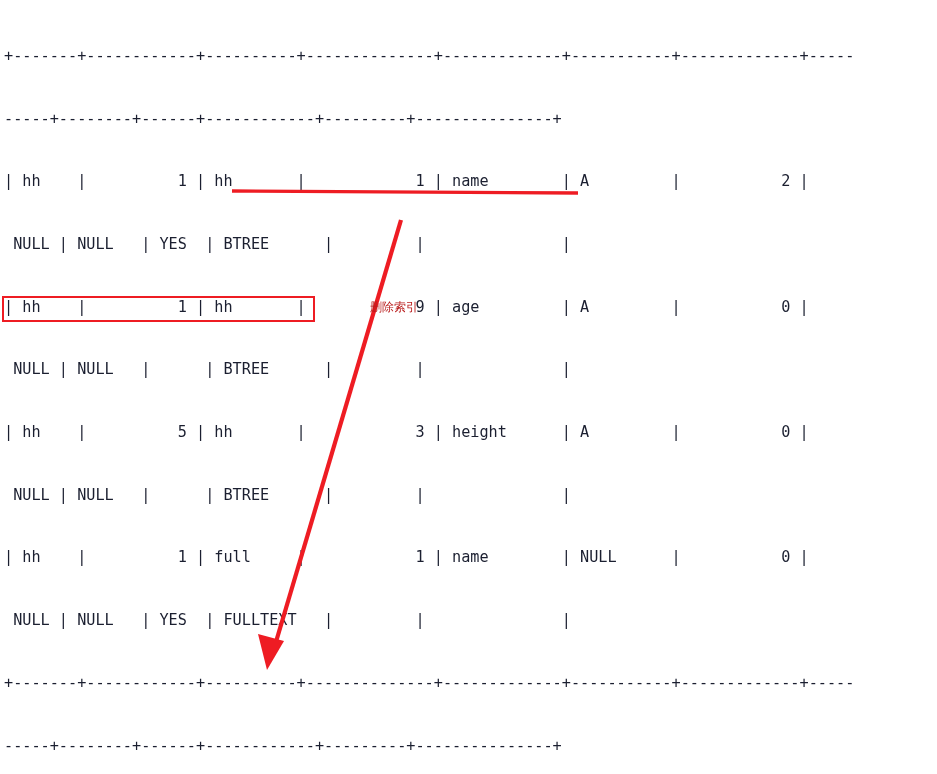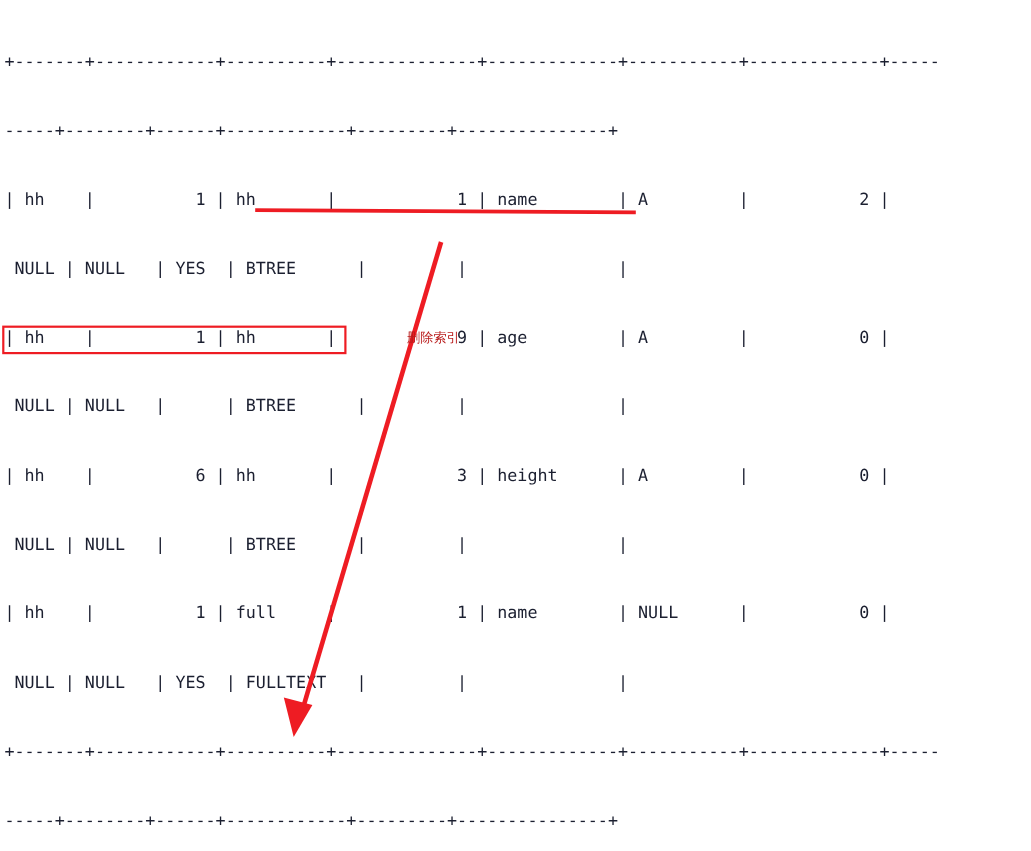--- a/index.html
+++ b/index.html
@@ -59,21 +59,21 @@
 </head>
 <body>
 
 <div id="terminal">
   <div class="term-line">+-------+------------+----------+--------------+-------------+-----------+-------------+-----</div>
   <div class="term-line">-----+--------+------+------------+---------+---------------+</div>
   <div class="term-line">| hh    |          1 | hh       |            1 | name        | A         |           2 |     </div>
   <div class="term-line"> NULL | NULL   | YES  | BTREE      |         |               |</div>
   <div class="term-line">| hh    |          1 | hh       |            9 | age         | A         |           0 |     </div>
   <div class="term-line"> NULL | NULL   |      | BTREE      |         |               |</div>
-  <div class="term-line">| hh    |          6 | hh       |            3 | height      | A         |           0 |     </div>
+  <div class="term-line">| hh    |          5 | hh       |            3 | height      | A         |           0 |     </div>
   <div class="term-line"> NULL | NULL   |      | BTREE      |         |               |</div>
   <div class="term-line">| hh    |          1 | full     |            1 | name        | NULL      |           0 |     </div>
   <div class="term-line"> NULL | NULL   | YES  | FULLTEXT   |         |               |</div>
   <div class="term-line">+-------+------------+----------+--------------+-------------+-----------+-------------+-----</div>
   <div class="term-line">-----+--------+------+------------+---------+---------------+</div>
   
   
   
   
   

